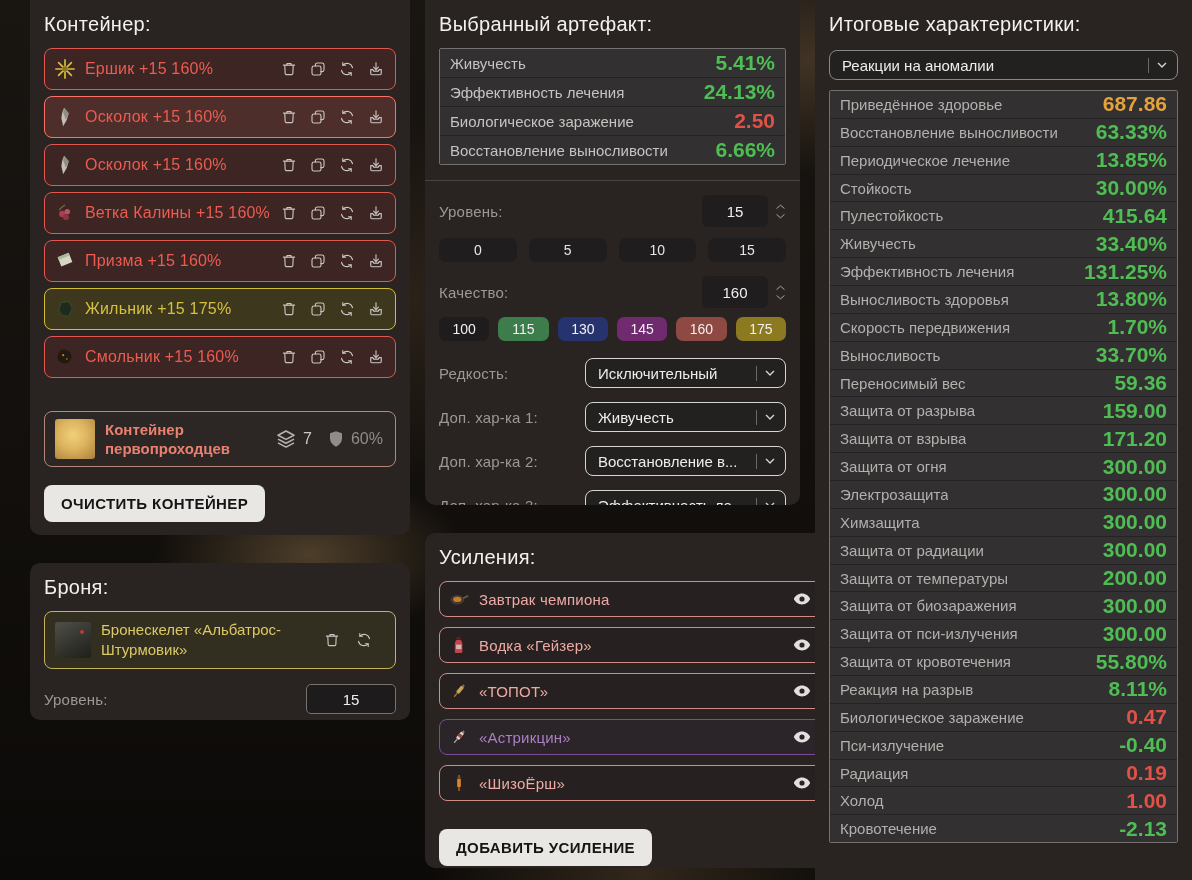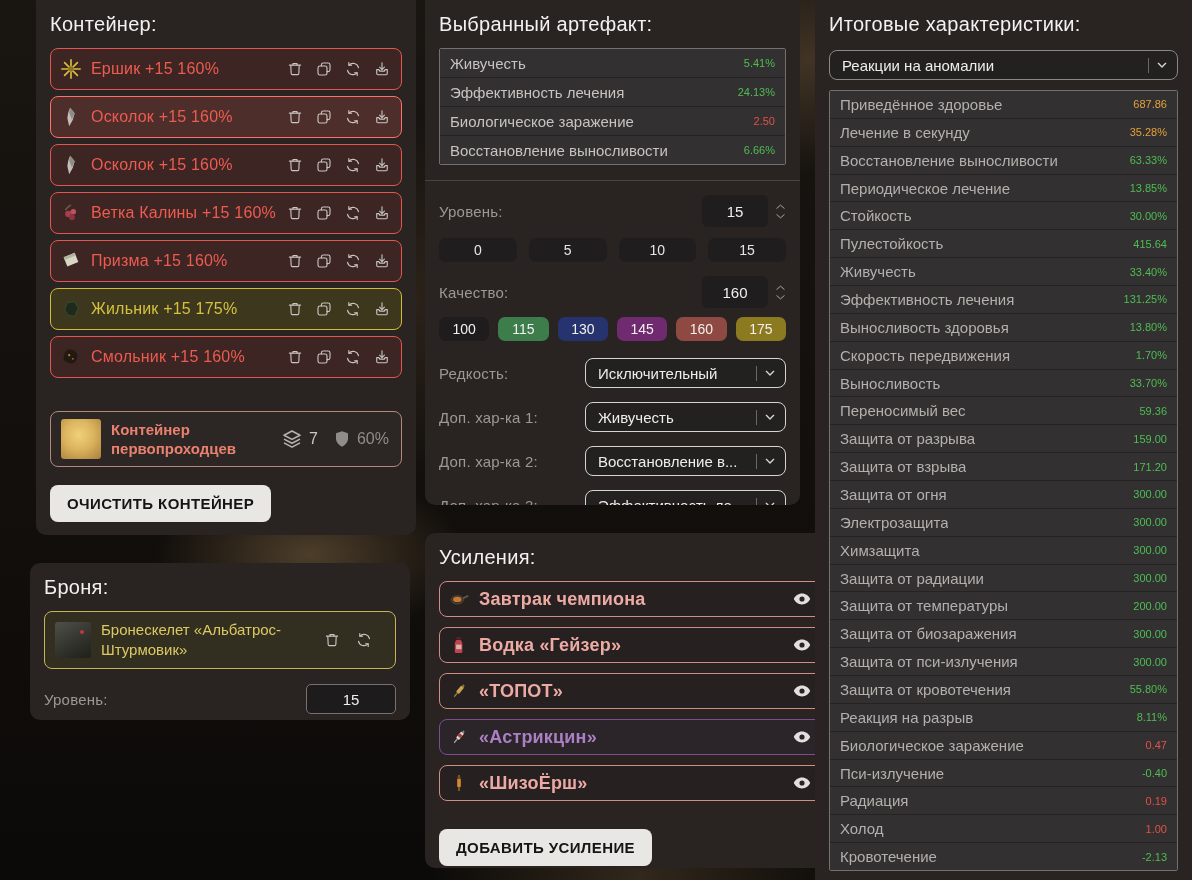--- a/index.html
+++ b/index.html
@@ -13,21 +13,21 @@
       radial-gradient(300px 180px at 640px 876px, rgba(120,95,65,.35), transparent 70%),
       radial-gradient(200px 300px at 1188px 740px, rgba(100,80,55,.28), transparent 70%),
       radial-gradient(160px 260px at 414px 300px, rgba(110,85,58,.25), transparent 70%),
       linear-gradient(180deg,#191511,#0c0a08);
   }
   .panel{position:absolute;background:#292322;border-radius:10px;box-sizing:border-box;padding:13px 14px;}
   .panel.cut-top{border-radius:0 0 10px 10px;}
   h2.ptitle{margin:0 0 12px;font-size:20px;font-weight:500;color:#f3f1ef;letter-spacing:.3px;}
 
   
-  #container-panel{left:36px;top:0;width:380px;padding-bottom:13px;}
+  #container-panel{left:30px;top:0;width:380px;padding-bottom:13px;}
   .citem{height:40px;display:flex;align-items:center;gap:9px;padding:0 10px 0 9px;
     border-radius:8px;border:1px solid transparent;margin-bottom:6px;}
   .citem.tone-red{background:#3c2523;border-color:#e4574c;color:#ee5b50;}
   .citem.tone-red.selected{background:#4e2e2b;border-color:#ff7166;}
   .citem.tone-yellow{background:#3c371d;border-color:#d3bd35;color:#d6c13e;}
   .ci-icon{width:22px;height:22px;flex:0 0 auto;display:flex;}
   .ci-icon svg{width:22px;height:22px;}
   .ci-name{flex:1;font-size:16px;font-weight:500;letter-spacing:.2px;white-space:nowrap;overflow:hidden;}
   .ci-actions{display:flex;gap:11px;align-items:center;}
   .icon-btn{background:none;border:none;padding:0;margin:0;display:flex;align-items:center;cursor:pointer;}
@@ -57,21 +57,21 @@
   .form-label{color:#9c9894;font-size:15px;letter-spacing:.2px;}
   .armor-level-input{width:84px;height:26px;background:#1d1b1c;border:1px solid #757270;border-radius:5px;
     color:#f1efee;text-align:center;font-size:15px;font-family:"Liberation Sans",sans-serif;}
 
   
   #artifact-panel{left:425px;top:0;width:375px;height:505px;overflow:hidden;}
   .stats-table{border:1px solid #73706d;border-radius:2px;}
   .stat-row{display:flex;justify-content:space-between;align-items:center;height:28px;padding:0 10px;background:#323030;}
   .stat-row + .stat-row{border-top:1px solid #242222;}
   .sl{color:#c6c3c0;font-size:15px;white-space:nowrap;overflow:hidden;}
-  .sv{font-size:11px;font-weight:400;margin-left:8px;white-space:nowrap;}
+  .sv{font-size:21px;font-weight:700;margin-left:8px;white-space:nowrap;}
   .v-green{color:#4fbd54;} .v-red{color:#e05248;} .v-orange{color:#e3a23c;}
   .divider{height:1px;background:#474442;margin:15px -14px 0;}
   .form-row{display:flex;justify-content:space-between;align-items:center;margin-top:14px;}
   .spin-wrap{display:flex;align-items:center;gap:7px;}
   .spin-input{width:62px;height:30px;background:#1f1d1e;border:none;border-radius:6px;color:#f1efee;
     text-align:center;font-size:15px;font-family:"Liberation Sans",sans-serif;}
   .spin-arrows{display:flex;flex-direction:column;gap:3px;}
   .spin-arrows svg{width:11px;height:7px;stroke:#b5b2af;stroke-width:2;fill:none;stroke-linecap:round;stroke-linejoin:round;display:block;}
   .btn-row{display:flex;gap:12px;margin-top:11px;}
   .btn-row.quality{gap:9px;margin-top:9px;}
@@ -87,21 +87,21 @@
   .dd-mid{width:201px;}
   .rarity-row{margin-top:17px;}
 
   #boosts-panel{left:425px;top:533px;width:443px;height:335px;}
   .bitem{height:34px;display:flex;align-items:center;gap:10px;padding:0 10px 0 9px;border-radius:8px;
     border:1px solid transparent;margin-bottom:10px;background:#262120;}
   .bitem.tone-salmon{border-color:#cf8d85;color:#edaaa4;}
   .bitem.tone-purple{border-color:#7e4b96;color:#ab7fc4;background:#2b2429;}
   .bi-icon{width:20px;height:20px;flex:0 0 auto;display:flex;}
   .bi-icon svg{width:20px;height:20px;}
-  .bi-name{flex:1;font-size:18px;font-weight:700;letter-spacing:.2px;white-space:nowrap;overflow:hidden;}
+  .bi-name{flex:1;font-size:15px;font-weight:400;letter-spacing:.2px;white-space:nowrap;overflow:hidden;}
   .bi-actions{display:flex;gap:15px;align-items:center;}
   .bi-actions .icon-btn svg{width:20px;height:20px;stroke-width:1.6;}
 
   
   #results-panel{left:815px;top:0;width:377px;height:894px;border-radius:0;padding-top:13px;}
   .dd-results{width:100%;border-color:#8a8886;margin:14px 0 10px;}
   .results-table{border:1px solid #73706d;border-radius:2px;}
   .result-row{display:flex;justify-content:space-between;align-items:center;height:26.87px;padding:0 10px;background:#323030;}
   .result-row + .result-row{border-top:1px solid #242222;}
   .result-row .sl{color:#b3b0ad;}
@@ -687,24 +687,20 @@
     <svg viewBox="0 0 24 24">
         <path d="M6.5 9.5L12 15l5.5-5.5"></path>
       </svg>
   </div>
   <div class="results-table" id="result-rows">
       <div class="result-row">
     <span class="sl">Приведённое здоровье</span>
     <span class="sv v-orange">687.86</span>
   </div>
       <div class="result-row">
-    <span class="sl">Лечение в секунду</span>
-    <span class="sv v-orange">35.28%</span>
-  </div>
-      <div class="result-row">
     <span class="sl">Восстановление выносливости</span>
     <span class="sv v-green">63.33%</span>
   </div>
       <div class="result-row">
     <span class="sl">Периодическое лечение</span>
     <span class="sv v-green">13.85%</span>
   </div>
       <div class="result-row">
     <span class="sl">Стойкость</span>
     <span class="sv v-green">30.00%</span>

